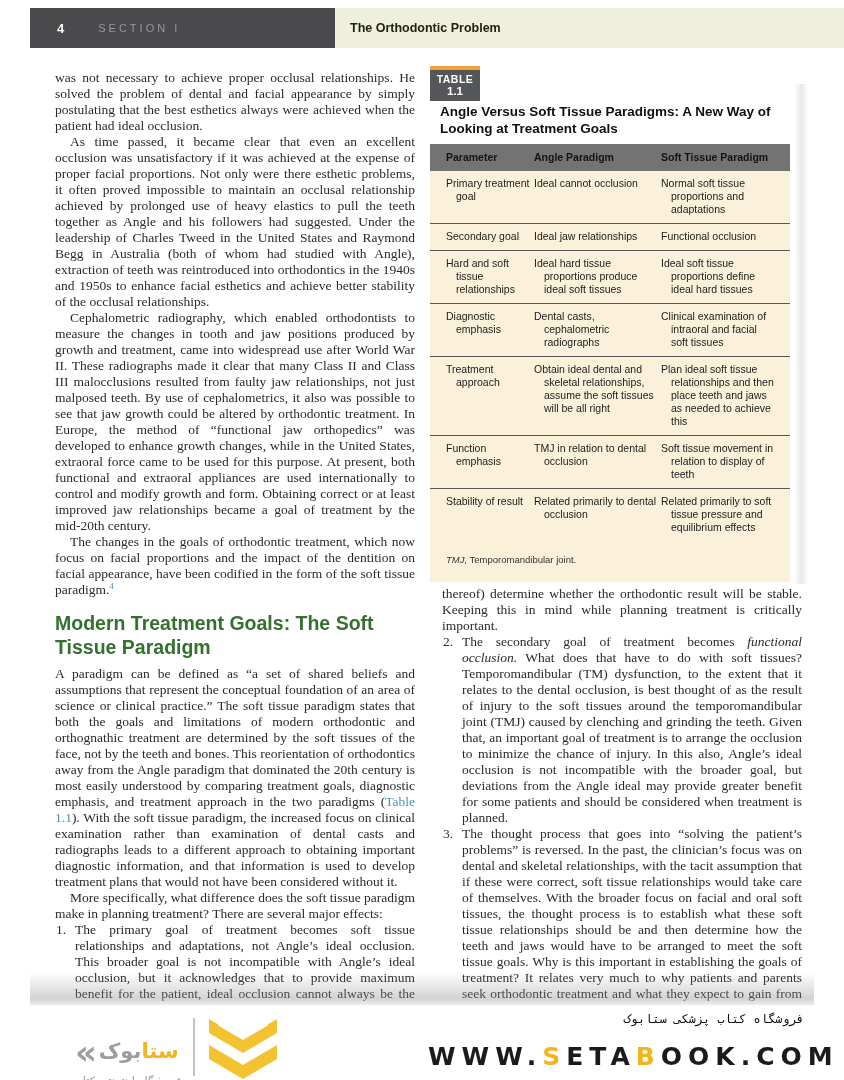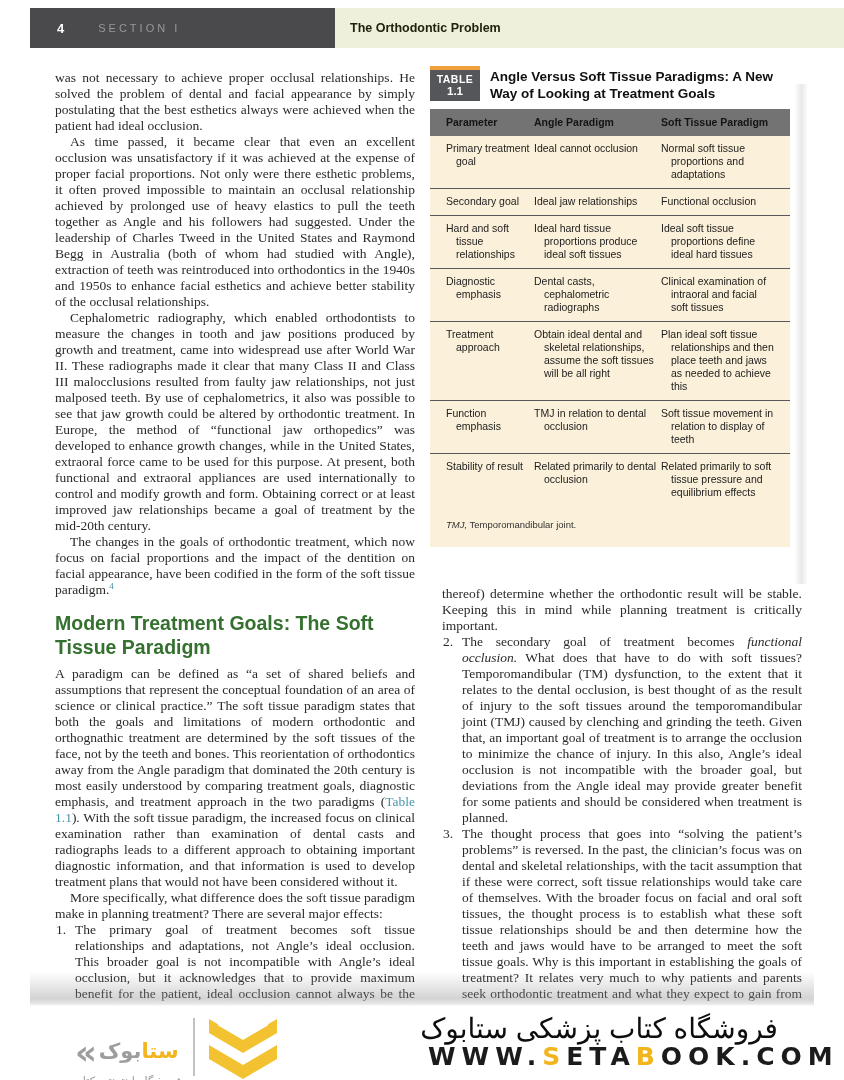--- a/index.html
+++ b/index.html
@@ -28,21 +28,21 @@
   .list-item .num { position:absolute; left:1px; top:0; }
   .green-heading { font-family:"Liberation Sans",sans-serif; font-weight:bold; font-size:19.5px;
          line-height:24px; color:#34702e; margin:13px 0 7px 0; text-align:left; }
   .xref { color:#4a96ad; }
   sup.ref { color:#4a96ad; font-size:9px; line-height:0; }
   .ital { font-style:italic; }
 
   
   .table-card { position:absolute; left:430px; top:66px; width:360px;
                 font-family:"Liberation Sans",sans-serif; }
-  .table-head { display:flex; align-items:flex-start; margin-bottom:7px; }
+  .table-head { display:flex; align-items:flex-start; margin-bottom:7px;flex-direction:column; }
   .tlabel { background:#55565a; border-top:4px solid #efa13b; color:#fff; width:50px;
             text-align:center; padding:3px 0 4px; font-weight:bold; }
   .tlabel .l1 { display:block; font-size:10.5px; letter-spacing:0.5px; }
   .tlabel .l2 { display:block; font-size:11.5px; }
   .ttitle { flex:1; padding-left:10px; padding-top:2px; font-weight:bold; font-size:13.5px;
             line-height:17px; color:#101010; }
   .tgrid { background:#fbf0d9; font-size:10.5px; line-height:13px; color:#1c1c1c; padding-bottom:4px; }
   .trow { display:flex; padding:6px 0 7px 16px; }
   .thead-row { display:flex; padding:7px 0 7px 16px; background:#737373; font-weight:bold; color:#141414; }
   .cP { width:88px; }  .cA { width:127px; }  .cS { flex:1; padding-right:14px; }
@@ -64,22 +64,22 @@
   .logo-left { display:flex; flex-direction:column; align-items:center; }
   .logo-row2 { display:flex; align-items:flex-end; }
   .logo-chevron { font-family:"DejaVu Sans",sans-serif; font-weight:bold; font-size:34px;
                   line-height:38px; color:#9d9da0; margin-right:2px; }
   .logo-word { font-family:"DejaVu Sans",sans-serif; font-weight:bold; font-size:21px; line-height:40px;margin-top:15px; }
   .logo-word .w1 { color:#f2b51e; }
   .logo-word .w2 { color:#9d9da0; }
   .logo-sub { font-family:"DejaVu Sans",sans-serif; font-size:11.5px; color:#9d9da0; margin-top:3px; }
   .logo-divider { width:2px; height:58px; background:#c2c2c4; margin:2px 12px 0 12px; }
   .emblem { margin-top:2px; }
-  .footer-tagline { position:absolute; right:66px; top:1012px; font-family:Liberation Sans, sans-serif;
-        font-size:28px; color:#0d0d0d; }
+  .footer-tagline { position:absolute; right:40px; top:1012px; font-family:Liberation Mono, monospace;
+        font-size:12px; color:#0d0d0d; }
   .footer-url { position:absolute; left:428px; top:1042px; font-family:"DejaVu Sans",sans-serif;
         font-weight:bold; font-size:25px; letter-spacing:6px; color:#1b1b1b; white-space:nowrap; }
   .footer-url .yel { color:#f2b51e; }
 </style>
 </head>
 <body>
 
 <div class="page">
 
   <div class="header">

